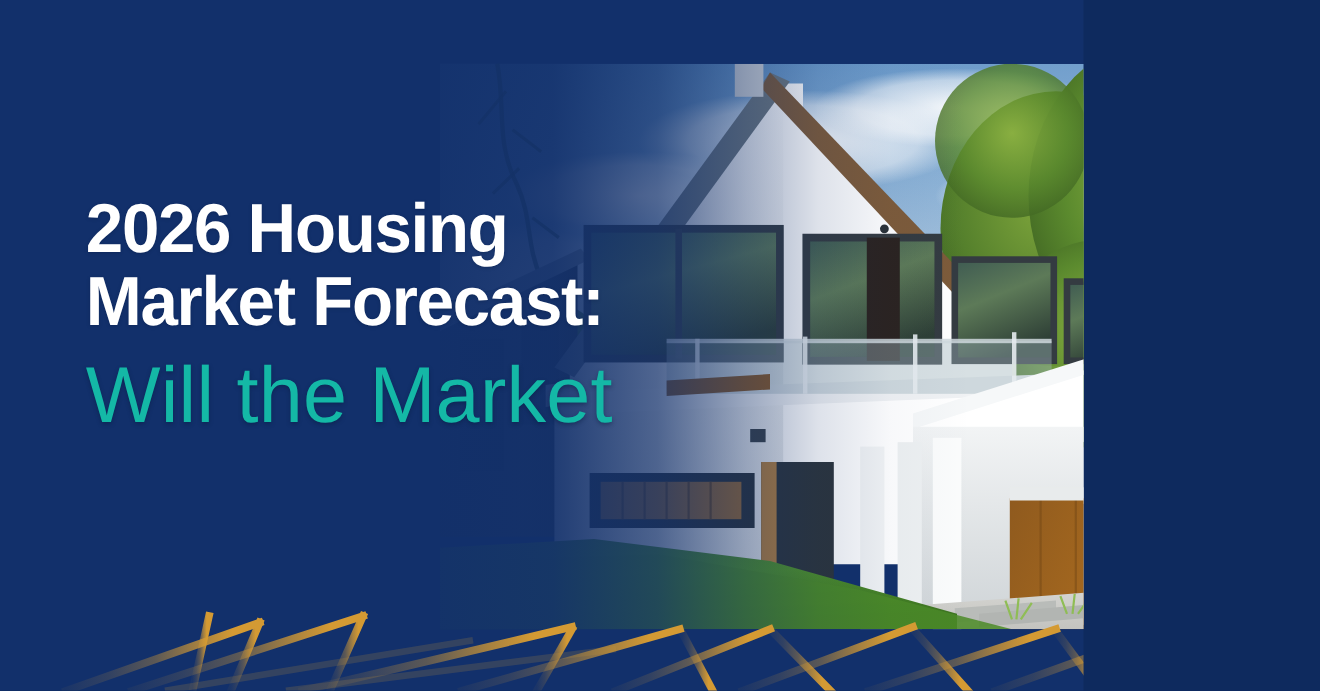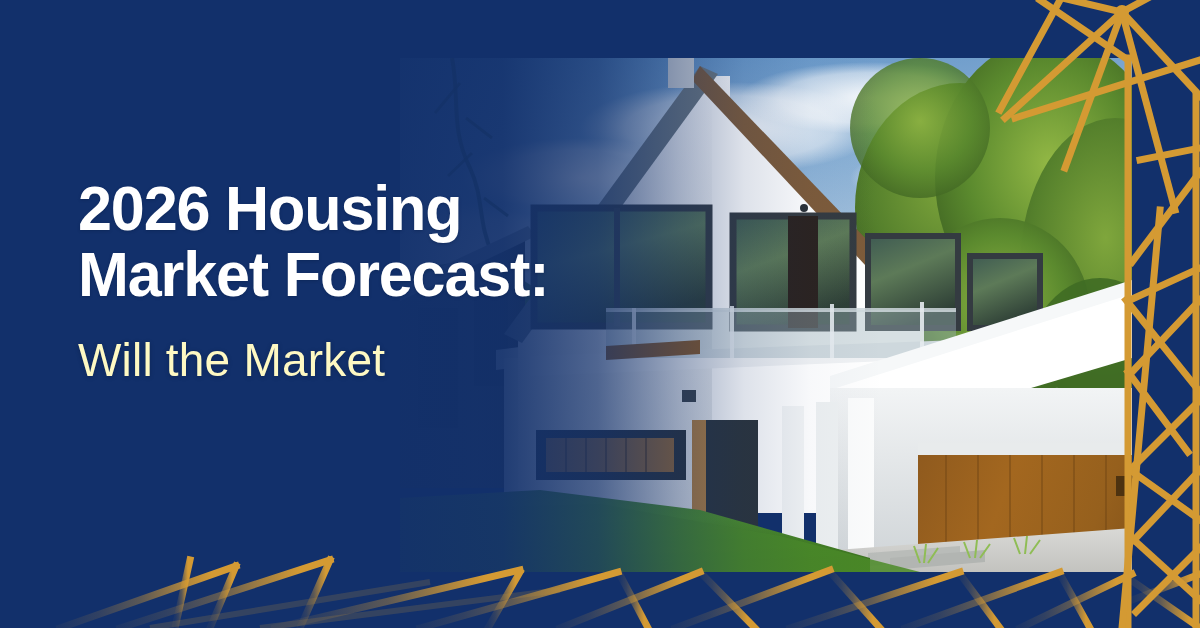--- a/index.html
+++ b/index.html
@@ -1,19 +1,19 @@
 <!DOCTYPE html>
 <html><head>
 <meta charset="utf-8">
 <style>
   html,body{margin:0;padding:0;background:#0e2a5e;}
   *{box-sizing:border-box;}
   .canvas{
     position:relative;
-    width:1200px;height:628px;
+    width:985px;height:628px;
     overflow:hidden;
     background:#12306b;
     font-family:"Liberation Sans", sans-serif;
   }
 
   
   .geo{
     position:absolute;
     left:0;top:0;width:1200px;height:628px;
     pointer-events:none;
@@ -57,24 +57,24 @@
     font-size:63px;
     line-height:66px;
     letter-spacing:-1.2px;
     transform:scaleX(0.97);
     transform-origin:left center;
     margin:0;
     white-space:nowrap;
     text-shadow:0 1px 3px rgba(9,26,60,0.35);
   }
   .subhead{
-    color:#fef9c3;
+    color:#14b8a6;
     font-family:"Liberation Sans", sans-serif;
     font-weight:300;
-    font-size:46px;
+    font-size:72px;
     line-height:62px;
     letter-spacing:0.2px;
     margin:22px 0 0 0;
     white-space:nowrap;
     text-shadow:0 1px 4px rgba(9,26,60,0.45);
   }
   .subhead .ln2{ padding-left:14px; display:block;}
 </style>
 </head>
 <body>

